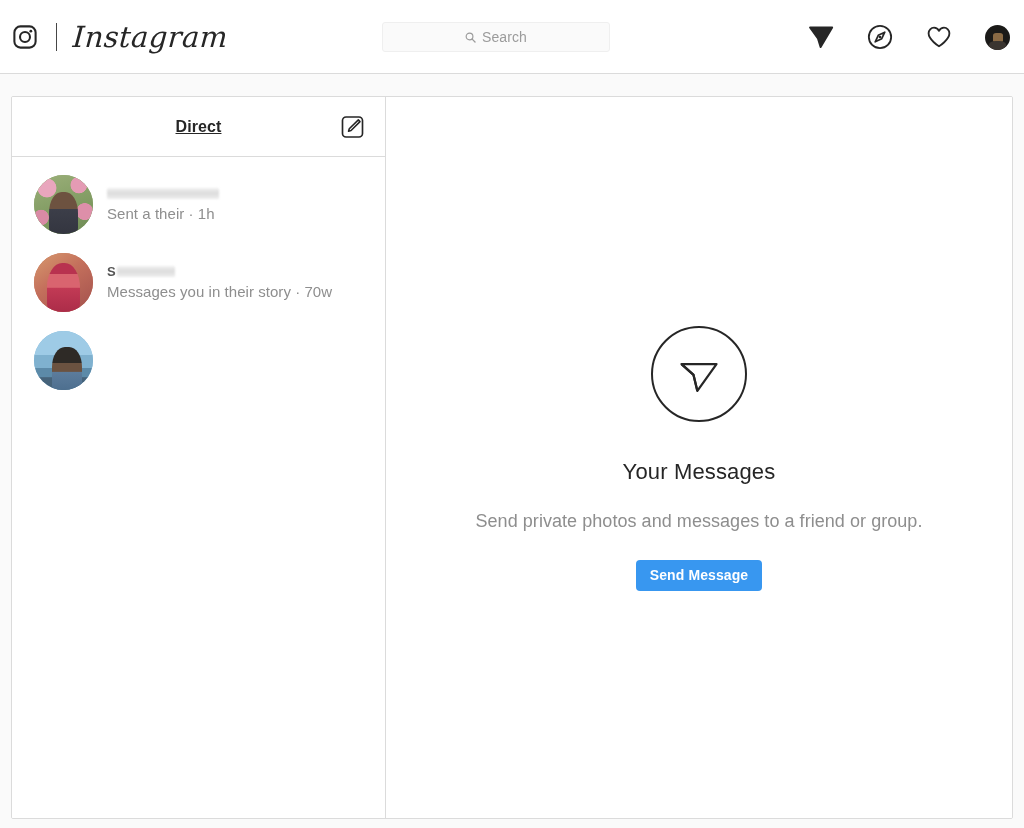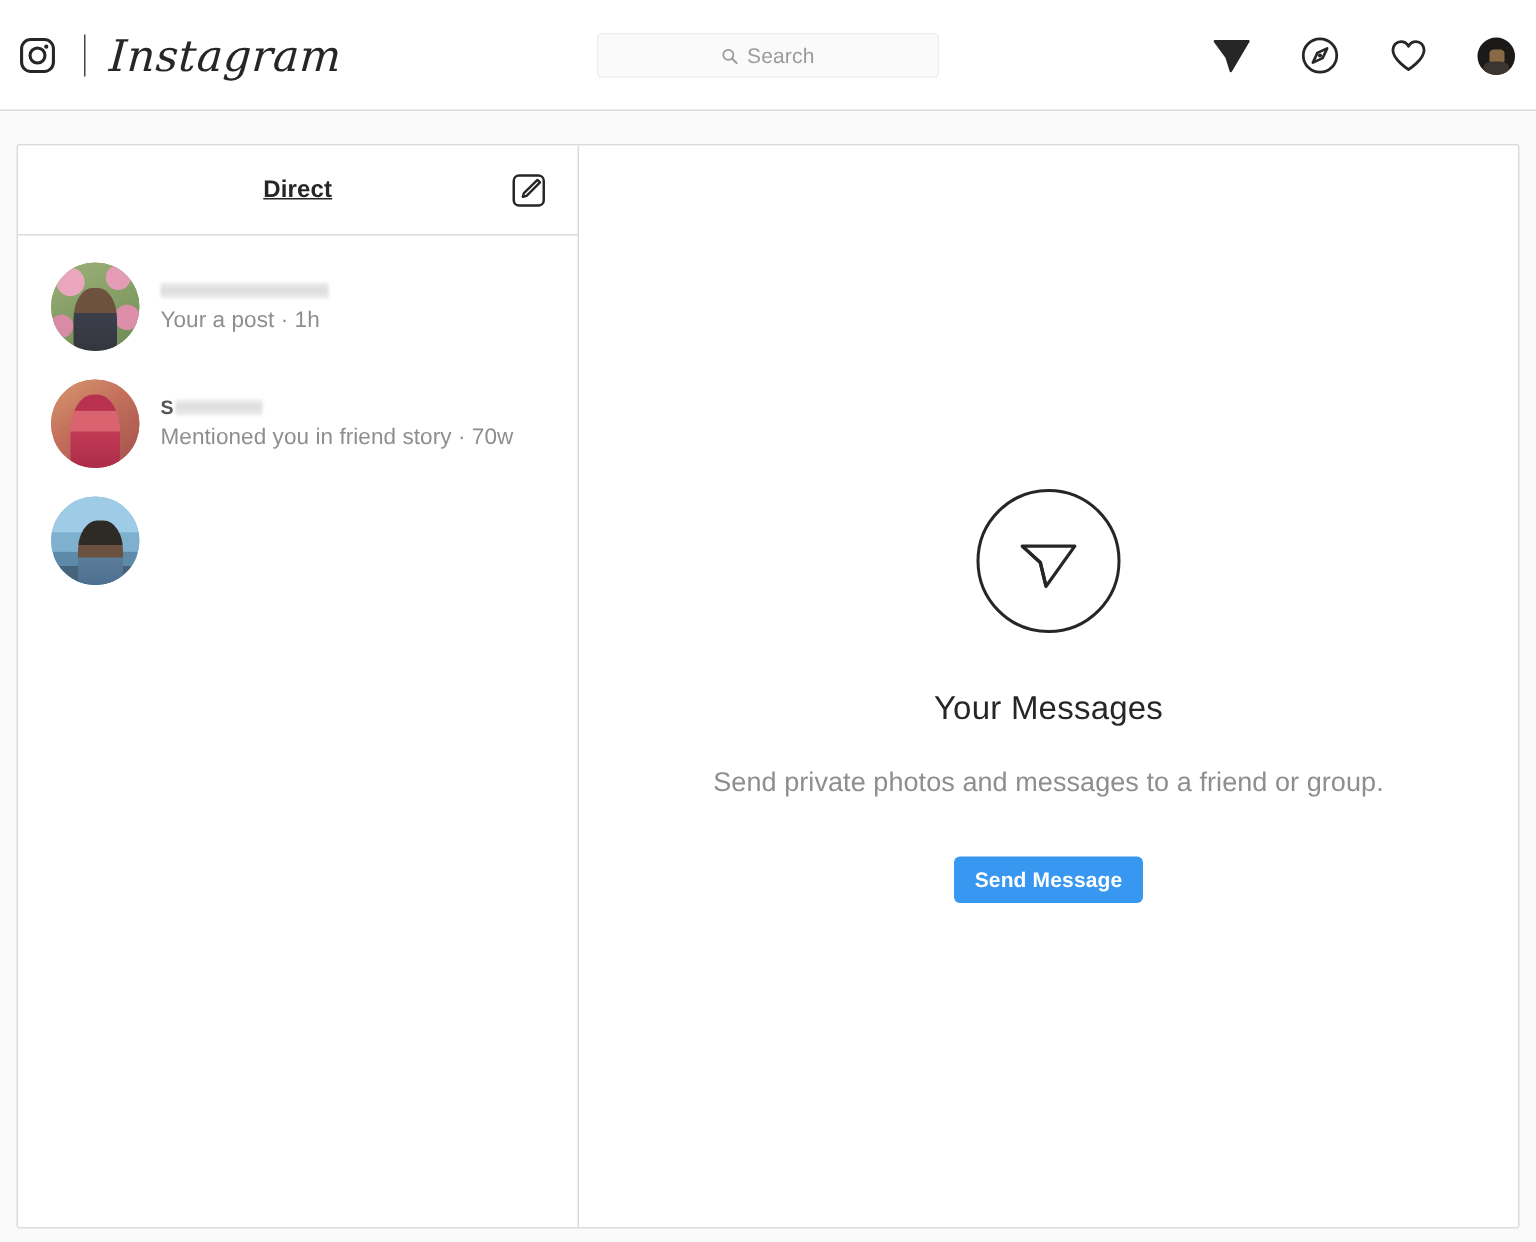--- a/index.html
+++ b/index.html
@@ -54,21 +54,21 @@
     letter-spacing: .4px;
     line-height: 1;
     transform: skewX(-4deg);
     user-select: none;
     white-space: nowrap;
   }
 
   
   .search-wrap {
     position: absolute;
-    left: 398px;
+    left: 382px;
     top: 22px;
     width: 228px;
     height: 30px;
     background: #fafafa;
     border: 1px solid #efefef;
     border-radius: 3px;
     display: flex;
     align-items: center;
     justify-content: center;
     gap: 6px;
@@ -314,21 +314,21 @@
     letter-spacing: .15px;
     line-height: 26px;
   }
   .empty-sub {
     margin-top: 26px;
     font-size: 18px;
     color: #8e8e8e;
     letter-spacing: .05px;
   }
   .send-btn {
-    margin-top: 39px;
+    margin-top: 28px;
     background: #3897f0;
     color: #ffffff;
     font-family: "Liberation Sans", sans-serif;
     font-size: 14px;
     font-weight: 600;
     border: none;
     border-radius: 4px;
     padding: 7px 14px 8px;
     cursor: pointer;
     letter-spacing: .1px;
@@ -395,32 +395,32 @@
 
     <div class="threads-list">
 
       <div class="thread-row">
         <div class="thread-avatar av-a"></div>
         <div class="thread-text">
           <div class="redacted">
             <span class="bar w1"></span>
             <span class="seed"></span>
           </div>
-          <div class="thread-preview">Your a post · 1h</div>
+          <div class="thread-preview">Sent a their · 1h</div>
         </div>
       </div>
 
       <div class="thread-row">
         <div class="thread-avatar av-b"></div>
         <div class="thread-text">
           <div class="redacted">
             <span class="bar w2"></span>
             <span class="seed">S</span>
           </div>
-          <div class="thread-preview">Mentioned you in friend story · 70w</div>
+          <div class="thread-preview">Messages you in their story · 70w</div>
         </div>
       </div>
 
       <div class="thread-row">
         <div class="thread-avatar av-c"></div>
       </div>
 
     </div>
   </div>
 

